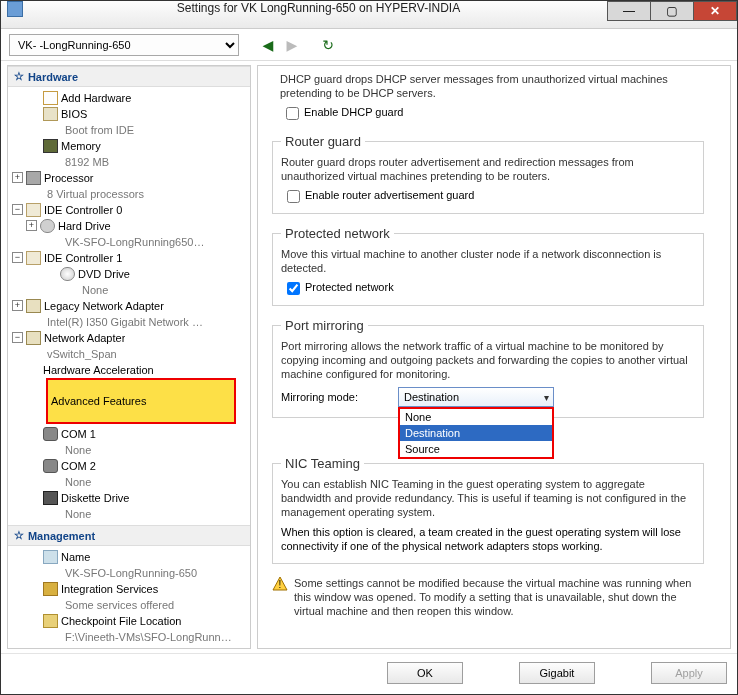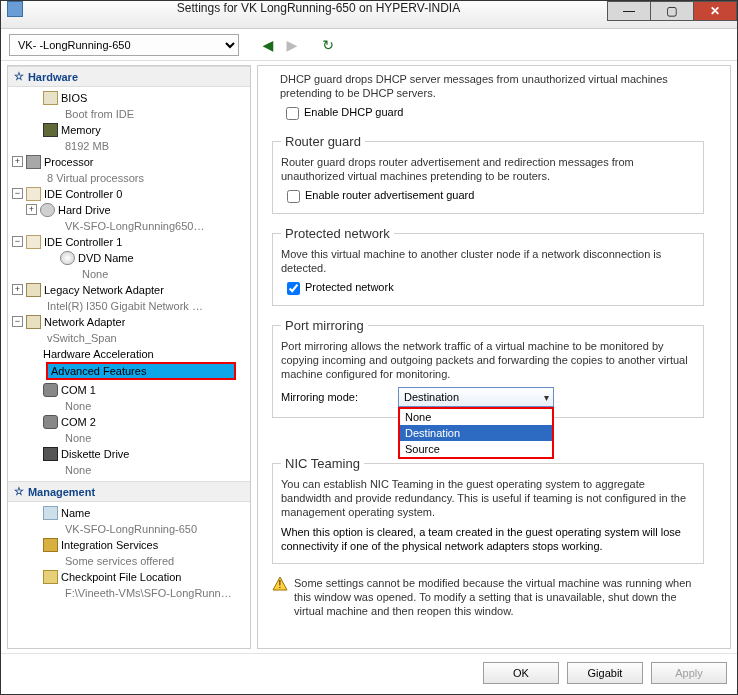--- a/index.html
+++ b/index.html
@@ -32,21 +32,21 @@
 .ic-hd{background:#d0d0d0;border:1px solid #888;border-radius:7px;}
 .ic-dvd{background:radial-gradient(#fff,#ccc);border:1px solid #888;border-radius:7px;}
 .ic-scsi{background:linear-gradient(45deg,#f08030,#38b048,#3868c8);border:1px solid #555;}
 .ic-net{background:#e8e0c0;border:1px solid #998850;}
 .ic-com{background:#888;border:1px solid #555;border-radius:3px;}
 .ic-dsk{background:#555;border:1px solid #222;}
 .ic-name{background:#cde0ea;border:1px solid #88a8c0;}
 .ic-svc{background:#d8b040;border:1px solid #a07820;}
 .ic-chk{background:#e8d078;border:1px solid #b09030;}
 .lbl { white-space:nowrap; overflow:hidden; text-overflow:ellipsis; }
-.selbox { border:2px solid #e00; padding:1px 3px; margin:1px 14px 1px 38px; background:#0ea5e9;}
+.selbox { border:2px solid #e00; padding:15px 3px; margin:1px 14px 1px 38px; background:#fde047;}
 .pad0{padding-left:4px;} .pad1{padding-left:18px;} .pad2{padding-left:35px;} .pad3{padding-left:53px;}
 
 .mainwrap { flex:1; border:1px solid #ccc; margin:4px 6px 4px 6px; overflow-y:auto; padding:6px 26px 6px 14px; position:relative;}
 fieldset { border:1px solid #d0d0d0; padding:6px 8px 10px 8px; margin-bottom:12px; }
 legend { color:#333; padding:0 4px; font-size:13px; }
 .desc { color:#333; line-height:14px; margin-bottom:6px; }
 .chk { display:flex; align-items:flex-start; gap:5px; margin:3px 0 0 6px; }
 .chk input { width:13px; height:13px; margin-top:1px; }
 .row-mode { display:flex; align-items:center; gap:4px; margin-top:6px; }
 .row-mode label { white-space:nowrap;}
@@ -54,21 +54,21 @@
 .ddsel { width:156px; height:20px; border:1px solid #6a8ec8; background:linear-gradient(#fff,#e8f0fa); display:flex; align-items:center; padding:0 18px 0 5px; position:relative; }
 .ddsel::after{ content:"▾"; position:absolute; right:4px; font-size:10px; color:#333;}
 .ddlist { position:absolute; top:20px; left:0; width:156px; border:2px solid #e00; background:#fff; z-index:20; }
 .ddopt { padding:2px 5px; font-size:11px; }
 .ddopt.hi { background:#2d6ac2; color:#fff; }
 .nicdesc { margin-top:4px; line-height:14px; }
 .warnrow { display:flex; gap:6px; margin-top:10px; }
 .warnic { width:16px; height:16px; flex-shrink:0;}
 .warnic svg{width:16px;height:16px;}
 .buttons { border-top:1px solid #e4e4e4; padding:8px 10px; display:flex; justify-content:flex-end; gap:8px; }
-.btn { width:76px; height:22px; border:1px solid #9e9e9e; background:linear-gradient(#fdfdfd,#e8e8e8); font-size:11px; cursor:pointer; }
+.btn { width:76px; height:22px; border:1px solid #9e9e9e; background:linear-gradient(#fdfdfd,#e8e8e8); font-size:11px; cursor:pointer;margin-left:48px; }
 .btn.dis{ color:#a0a0a0; }
 
 .mainwrap::-webkit-scrollbar{width:16px;} .mainwrap::-webkit-scrollbar-thumb{background:#c8c8c8;border:1px solid #aaa;} .mainwrap::-webkit-scrollbar-track{background:#f0f0f0;}
 .side::-webkit-scrollbar{width:16px;} .side::-webkit-scrollbar-thumb{background:#c8c8c8;border:1px solid #aaa;} .side::-webkit-scrollbar-track{background:#f0f0f0;}
 </style>
 </head>
 <body>
 
 <div class="titlebar">
   <span class="tb-icon"></span>
@@ -91,20 +91,25 @@
 
 <div class="content">
   <div class="sidewrap">
     <div class="side">
 
       <div class="cat-hdr">
           <span>☆</span>
           <span>Hardware</span>
         </div>
       <div class="tree">
+        <div class="node pad1">
+            <span class="sp"></span>
+            <span class="ic ic-add"></span>
+            <span class="lbl">Add Hardware</span>
+          </div>
 
         <div class="node pad1">
             <span class="sp"></span>
             <span class="ic ic-bios"></span>
             <span class="lbl">BIOS</span>
           </div>
         <div class="node pad3">
             <span class="sub lbl">Boot from IDE</span>
           </div>
 
@@ -141,21 +146,21 @@
           </div>
 
         <div class="node pad0">
             <span class="exp">−</span>
             <span class="ic ic-ide"></span>
             <span class="lbl">IDE Controller 1</span>
           </div>
         <div class="node pad2">
             <span class="sp"></span>
             <span class="ic ic-dvd"></span>
-            <span class="lbl">DVD Name</span>
+            <span class="lbl">DVD Drive</span>
           </div>
         <div class="node" style="padding-left:70px;">
             <span class="sub lbl">None</span>
           </div>
 
 
         <div class="node pad0">
             <span class="exp">+</span>
             <span class="ic ic-net"></span>
             <span class="lbl">Legacy Network Adapter</span>

